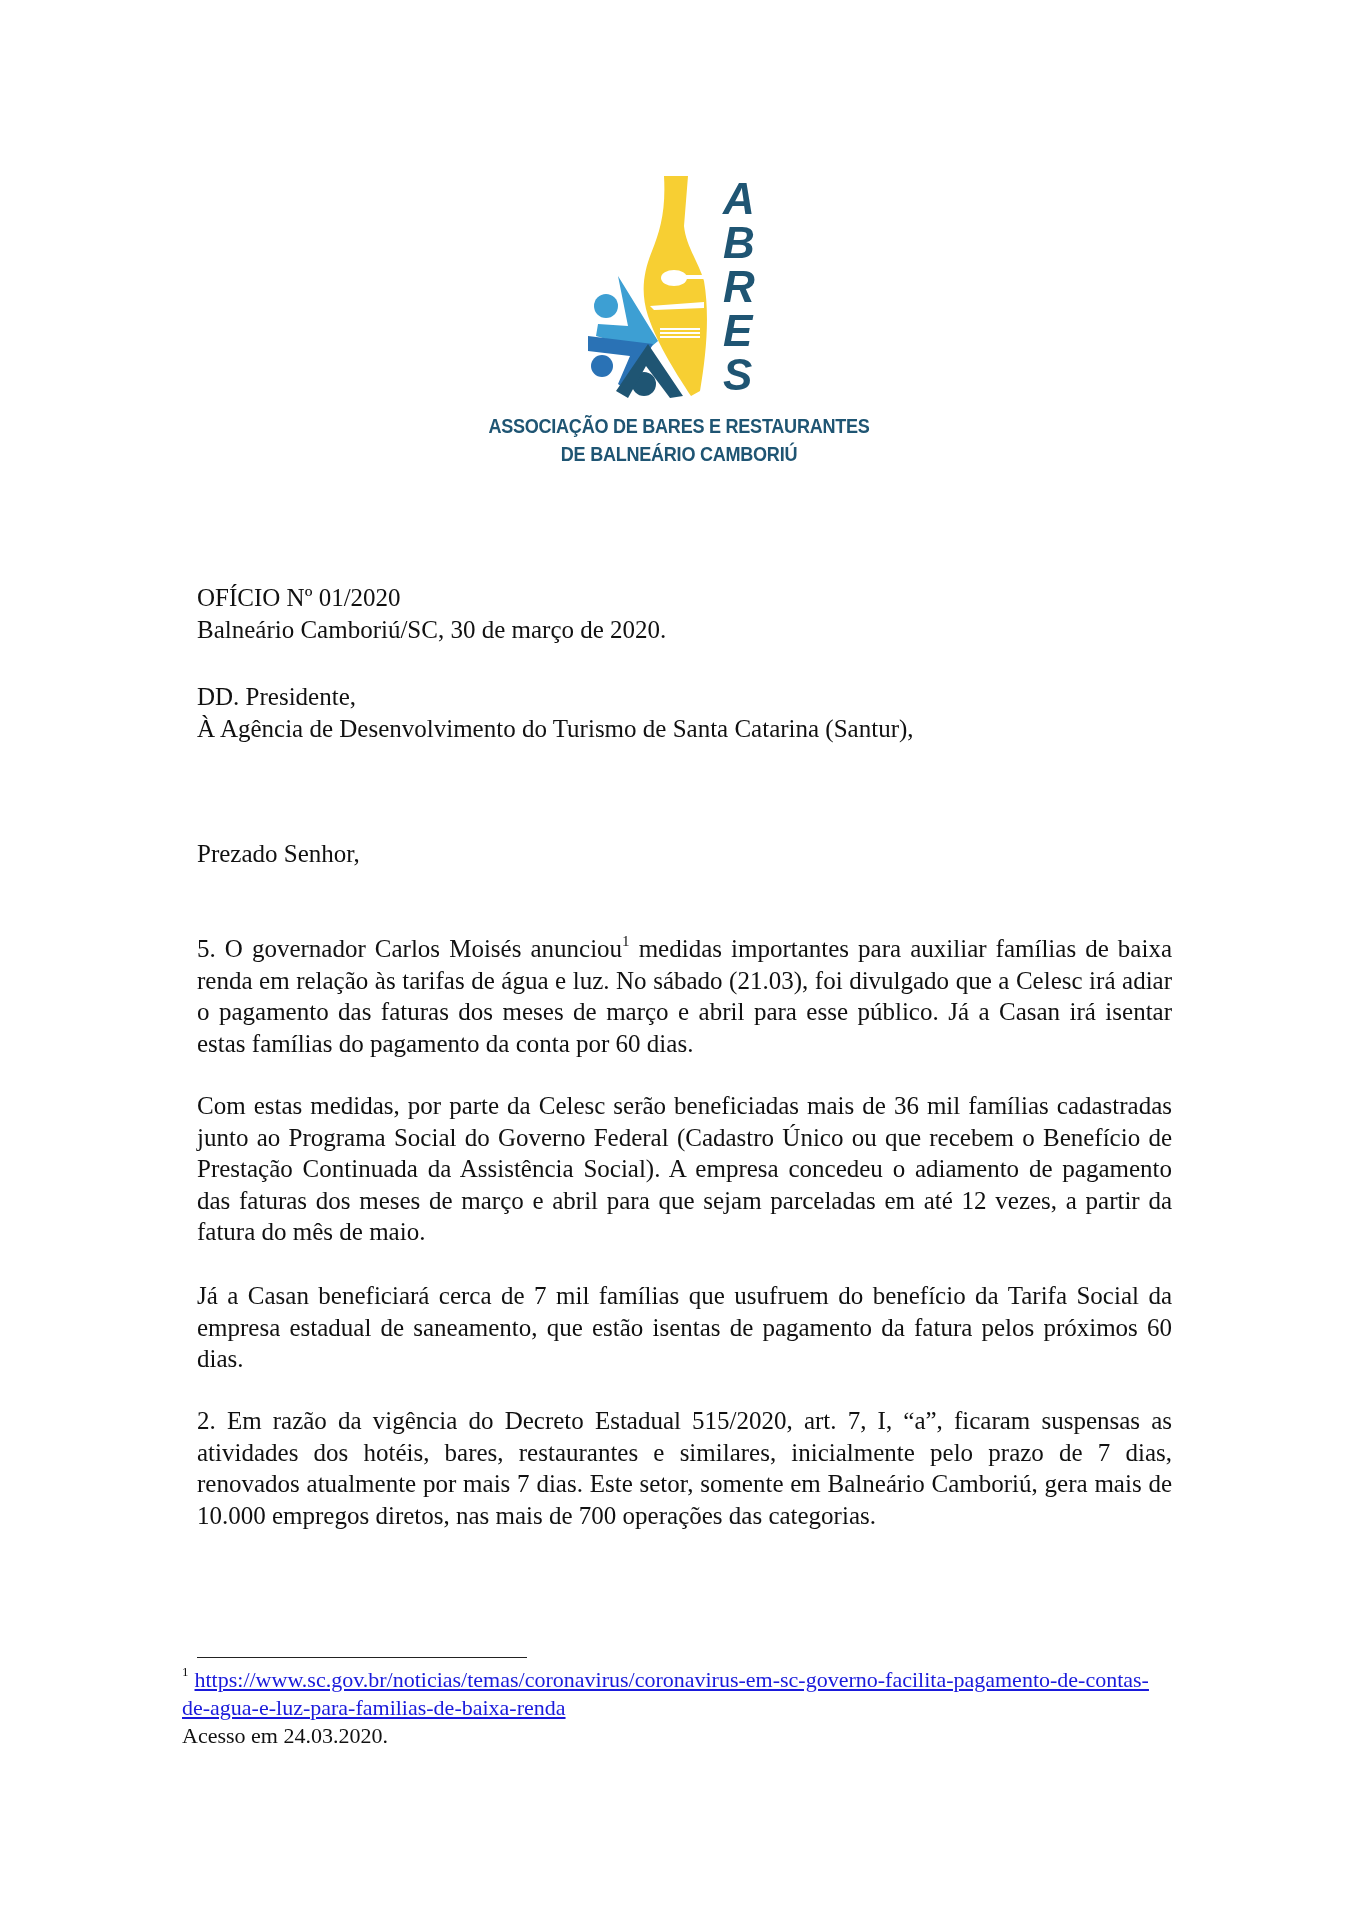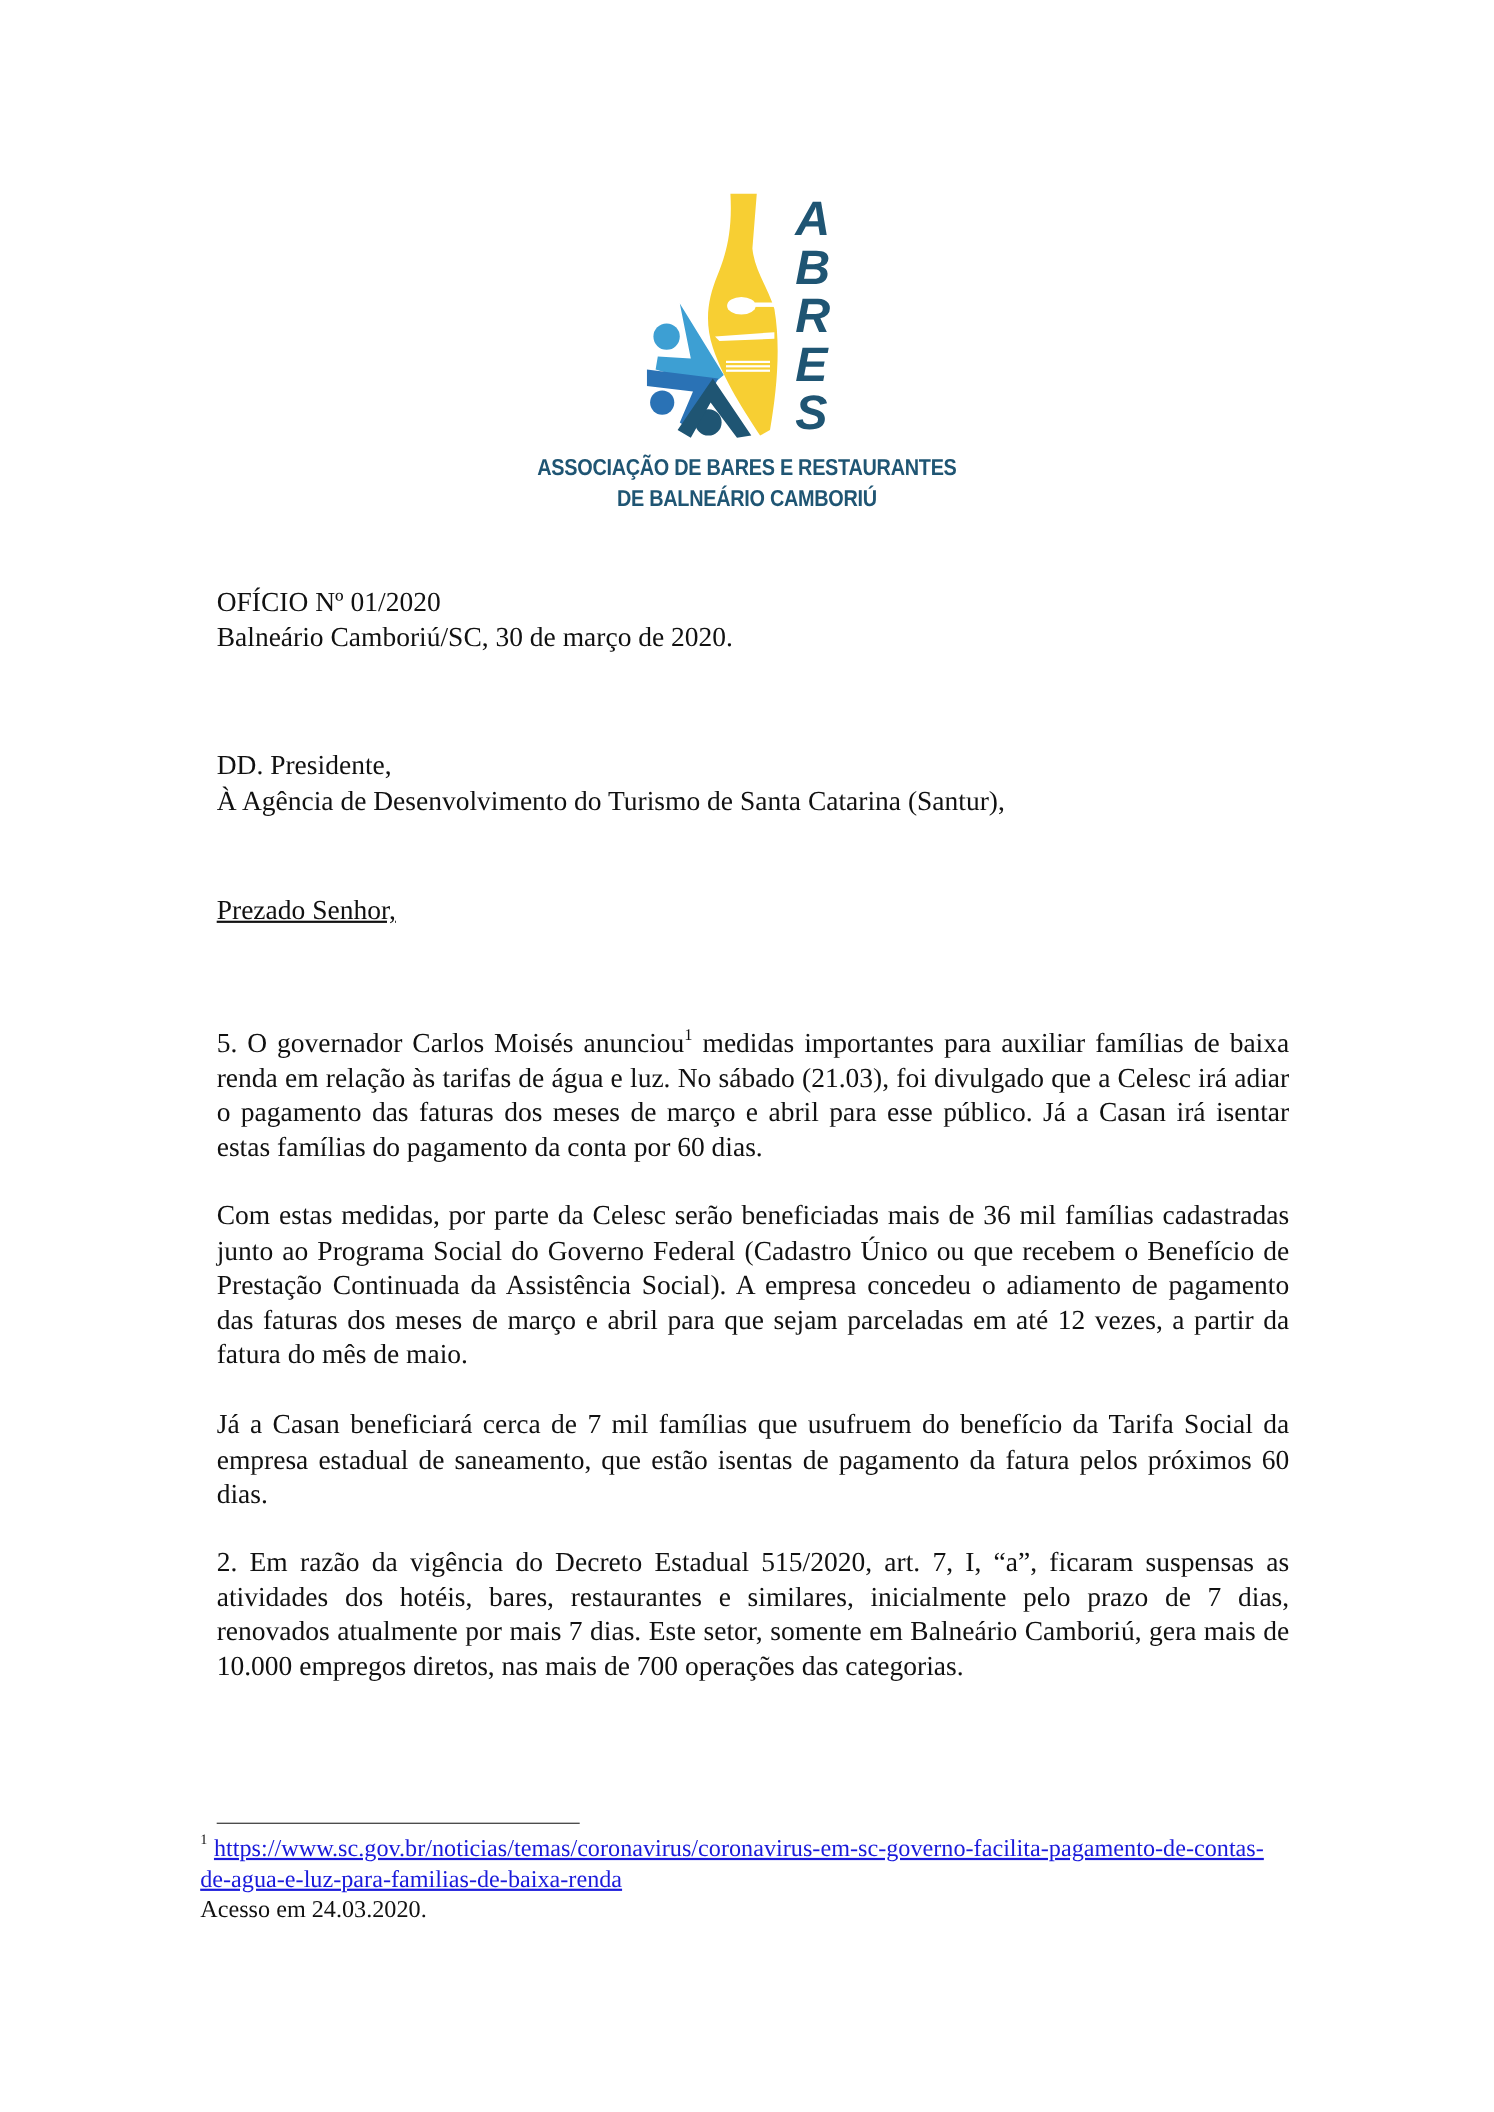--- a/index.html
+++ b/index.html
@@ -50,31 +50,31 @@
       <text x="135" y="170">E</text>
       <text x="135" y="214">S</text>
     </g>
   </svg>
 </div>
 <div class="org-name">
   <div>ASSOCIAÇÃO DE BARES E RESTAURANTES</div>
   <div>DE BALNEÁRIO CAMBORIÚ</div>
 </div>
 
-<div class="block" style="top:532px;">
+<div class="block" style="top:582px;">
   <p>OFÍCIO Nº 01/2020</p>
   <p>Balneário Camboriú/SC, 30 de março de 2020.</p>
 </div>
 
 <div class="block" style="top:681px;">
   <p>DD. Presidente,</p>
   <p>À Agência de Desenvolvimento do Turismo de Santa Catarina (Santur),</p>
 </div>
 
-<div class="block" style="top:812px;text-decoration:underline;">
+<div class="block" style="top:838px;">
   <p>Prezado Senhor,</p>
 </div>
 
 <div class="block just" style="top:933px;">
   <p><span>5. O governador Carlos Moisés anunciou</span><sup>1</sup><span> medidas importantes para auxiliar famílias de baixa renda em relação às tarifas de água e luz. No sábado (21.03), foi divulgado que a Celesc irá adiar o pagamento das faturas dos meses de março e abril para esse público. Já a Casan irá isentar estas famílias do pagamento da conta por 60 dias.</span></p>
 </div>
 
 <div class="block just" style="top:1090px;">
   <p>Com estas medidas, por parte da Celesc serão beneficiadas mais de 36 mil famílias cadastradas junto ao Programa Social do Governo Federal (Cadastro Único ou que recebem o Benefício de Prestação Continuada da Assistência Social). A empresa concedeu o adiamento de pagamento das faturas dos meses de março e abril para que sejam parceladas em até 12 vezes, a partir da fatura do mês de maio.</p>
 </div>

